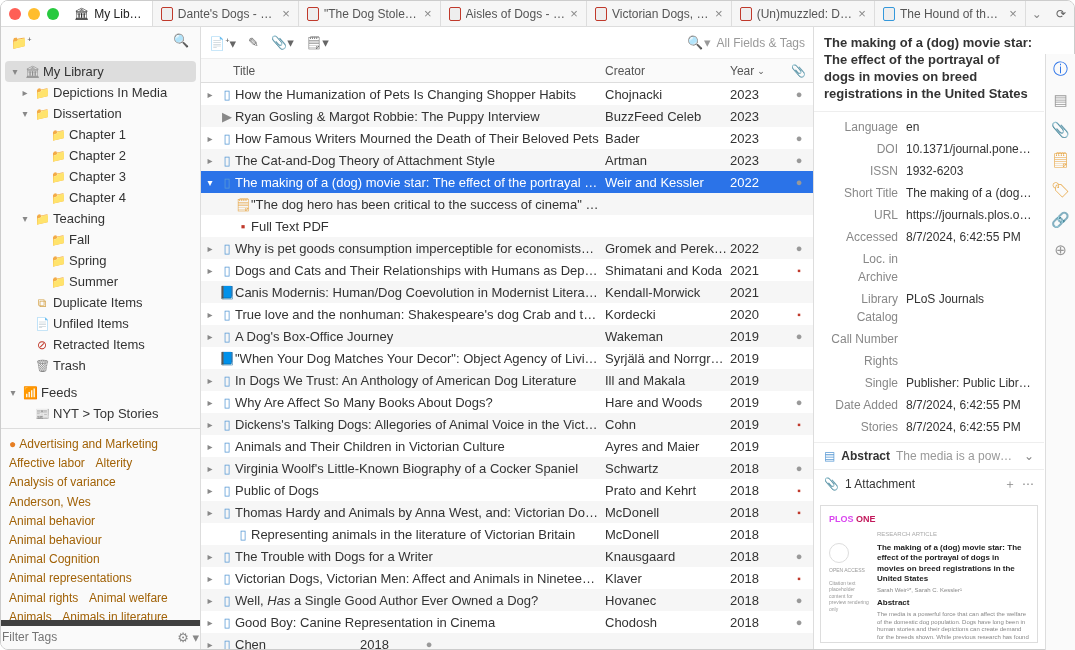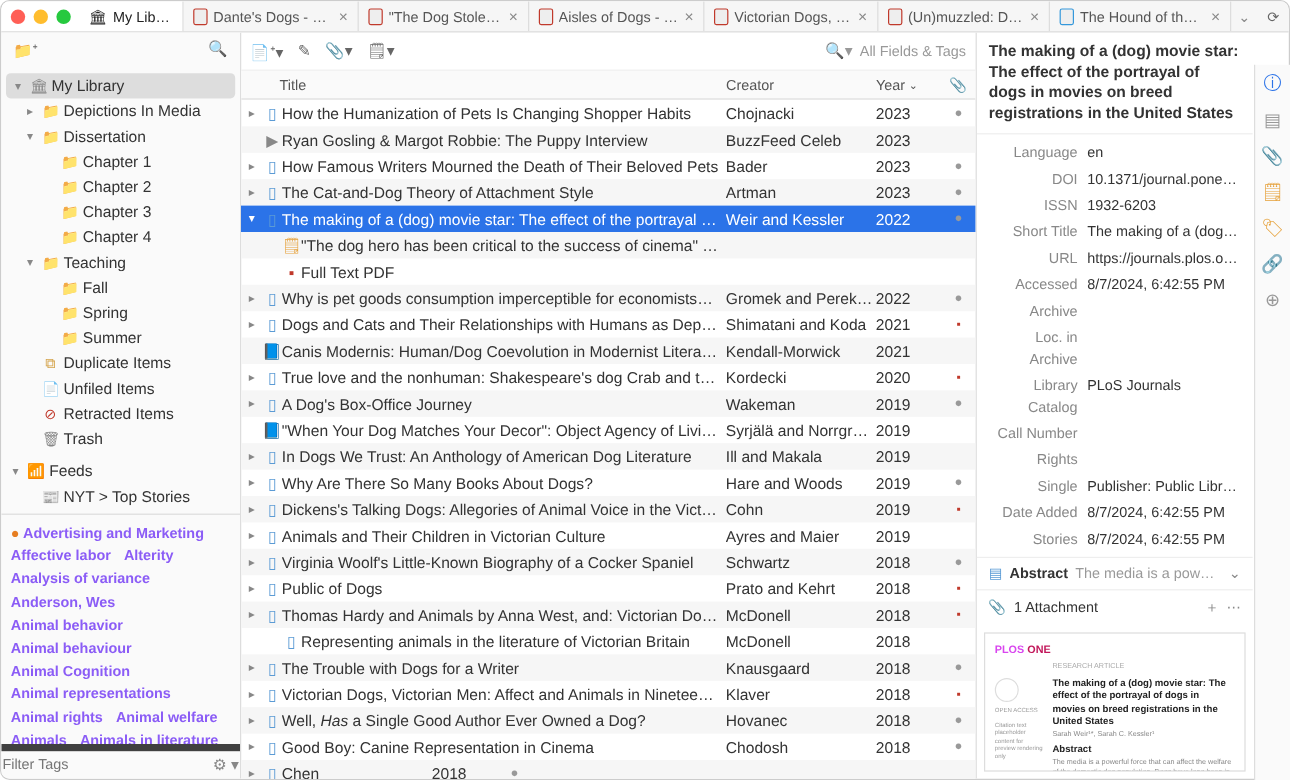--- a/index.html
+++ b/index.html
@@ -20,21 +20,21 @@
 .main { display: flex; flex: 1; overflow: hidden; }
 .left { width: 200px; border-right: 1px solid #ddd; display: flex; flex-direction: column; background: #fafafa; }
 .left-top { display: flex; justify-content: space-between; padding: 6px 10px; color: #666; }
 .tree { flex: 0 0 auto; padding: 4px 0; font-size: 13px; }
 .tree-row { display: flex; align-items: center; padding: 3px 6px; gap: 4px; cursor: default; }
 .tree-row.sel { background: #ddd; border-radius: 4px; margin: 0 4px; padding: 3px 4px; }
 .twisty { width: 12px; text-align: center; color: #888; font-size: 10px; }
 .tree-icon { width: 14px; text-align: center; color: #888; font-size: 12px; }
 .tree-lbl { flex: 1; white-space: nowrap; overflow: hidden; text-overflow: ellipsis; }
 .ind1 { padding-left: 18px; } .ind2 { padding-left: 34px; }
-.tags { flex: 1; overflow: hidden; border-top: 1px solid #ddd; padding: 6px 8px; font-size: 12px; color: #8b5cf6; line-height: 1.6; font-weight: bold; }
+.tags { flex: 1; overflow: hidden; border-top: 1px solid #ddd; padding: 6px 8px; font-size: 12px; color: #a16207; line-height: 1.6; }
 .tag { display: inline; margin-right: 8px; white-space: nowrap; }
 .tag.orange::before { content: "●"; color: #e67e22; margin-right: 3px; }
 .filter-row { display: flex; border-top: 6px solid #404040; padding: 4px 1px; align-items: flex-start; }
 .filter-row input { flex: 1; border: none; background: transparent; font-size: 12px; color: #888; outline: none; }
 .center { flex: 1; display: flex; flex-direction: column; border-right: 1px solid #ddd; overflow: hidden; }
 .ctr-tb { display: flex; align-items: center; padding: 4px 8px; gap: 12px; border-bottom: 1px solid #eee; color: #666; height: 32px; }
 .ctr-tb .sp { flex: 1; }
 .search { display: flex; align-items: center; gap: 6px; color: #999; font-size: 12px; }
 .search .icn { font-size: 13px; }
 .cols { display: flex; border-bottom: 1px solid #ddd; font-size: 12px; color: #555; height: 24px; align-items: center; background: #fafafa; }
@@ -356,21 +356,21 @@
             <span class="r-tw">▸</span>
             <span class="r-icon"><span style="color:#5b9bd5;">▯</span></span>
             <span class="r-title">In Dogs We Trust: An Anthology of American Dog Literature</span>
             <span class="r-creator">Ill and Makala</span>
             <span class="r-year">2019</span>
             <span class="r-att"></span>
           </div>
           <div class="row">
             <span class="r-tw">▸</span>
             <span class="r-icon"><span style="color:#5b9bd5;">▯</span></span>
-            <span class="r-title">Why Are There So Many Books About Dogs?</span>
+            <span class="r-title">Why Are Affect So Many Books About Dogs?</span>
             <span class="r-creator">Hare and Woods</span>
             <span class="r-year">2019</span>
             <span class="r-att"><span style="color:#999;">●</span></span>
           </div>
           <div class="row">
             <span class="r-tw">▸</span>
             <span class="r-icon"><span style="color:#5b9bd5;">▯</span></span>
             <span class="r-title">Dickens's Talking Dogs: Allegories of Animal Voice in the Victorian Novel</span>
             <span class="r-creator">Cohn</span>
             <span class="r-year">2019</span>
@@ -477,24 +477,20 @@
             <span class="mlabel">Short Title</span>
             <span class="mval">The making of a (dog) mo …</span>
           </div>
           <div class="mrow">
             <span class="mlabel">URL</span>
             <span class="mval">https://journals.plos.org/pl …</span>
           </div>
           <div class="mrow">
             <span class="mlabel">Accessed</span>
             <span class="mval">8/7/2024, 6:42:55 PM</span>
-          </div>
-          <div class="mrow">
-            <span class="mlabel">Archive</span>
-            <span class="mval"></span>
           </div>
           <div class="mrow">
             <span class="mlabel">Loc. in Archive</span>
             <span class="mval"></span>
           </div>
           <div class="mrow">
             <span class="mlabel">Library Catalog</span>
             <span class="mval">PLoS Journals</span>
           </div>
           <div class="mrow">

